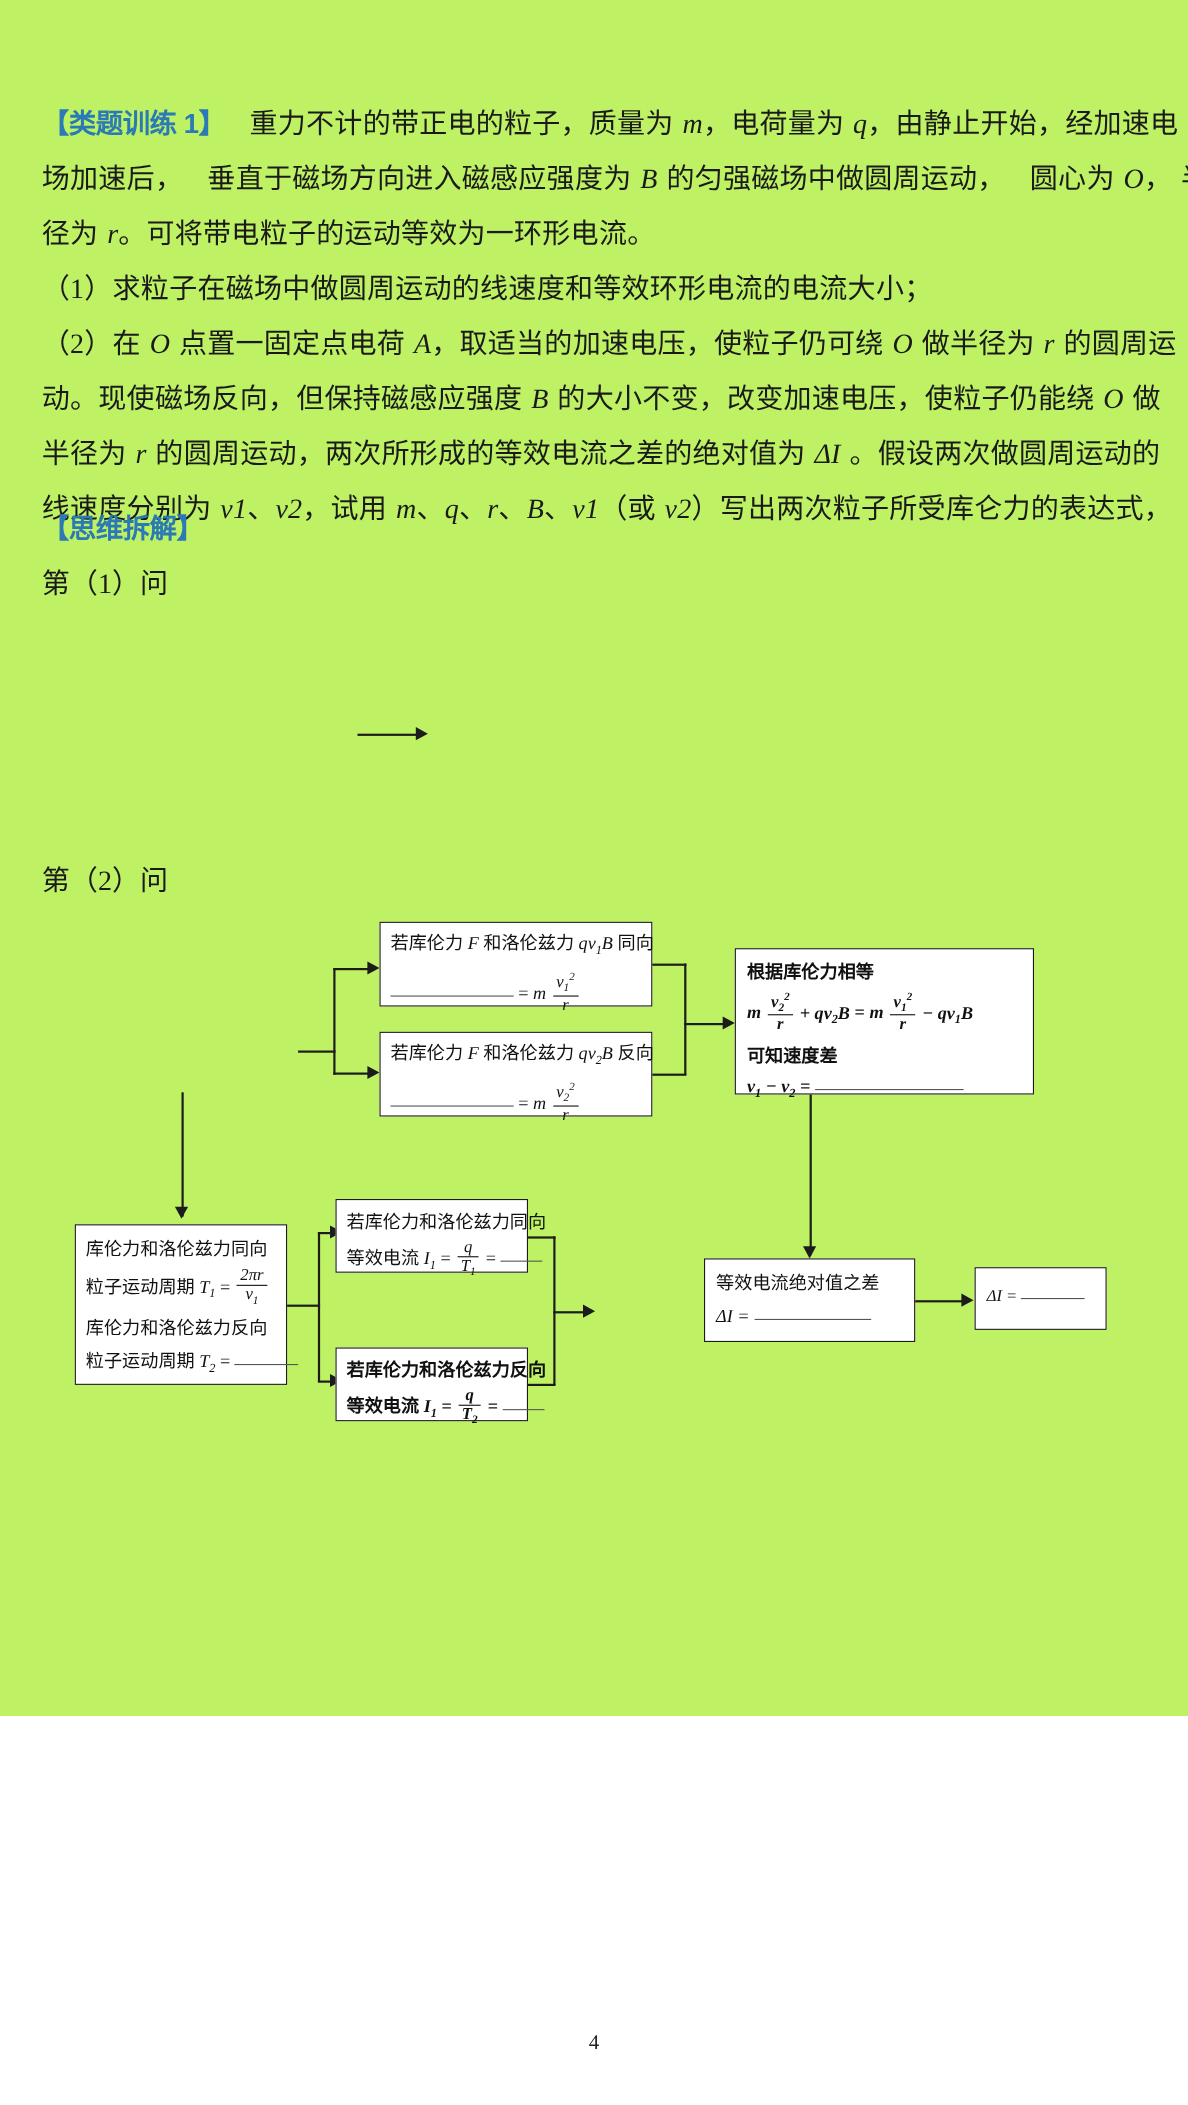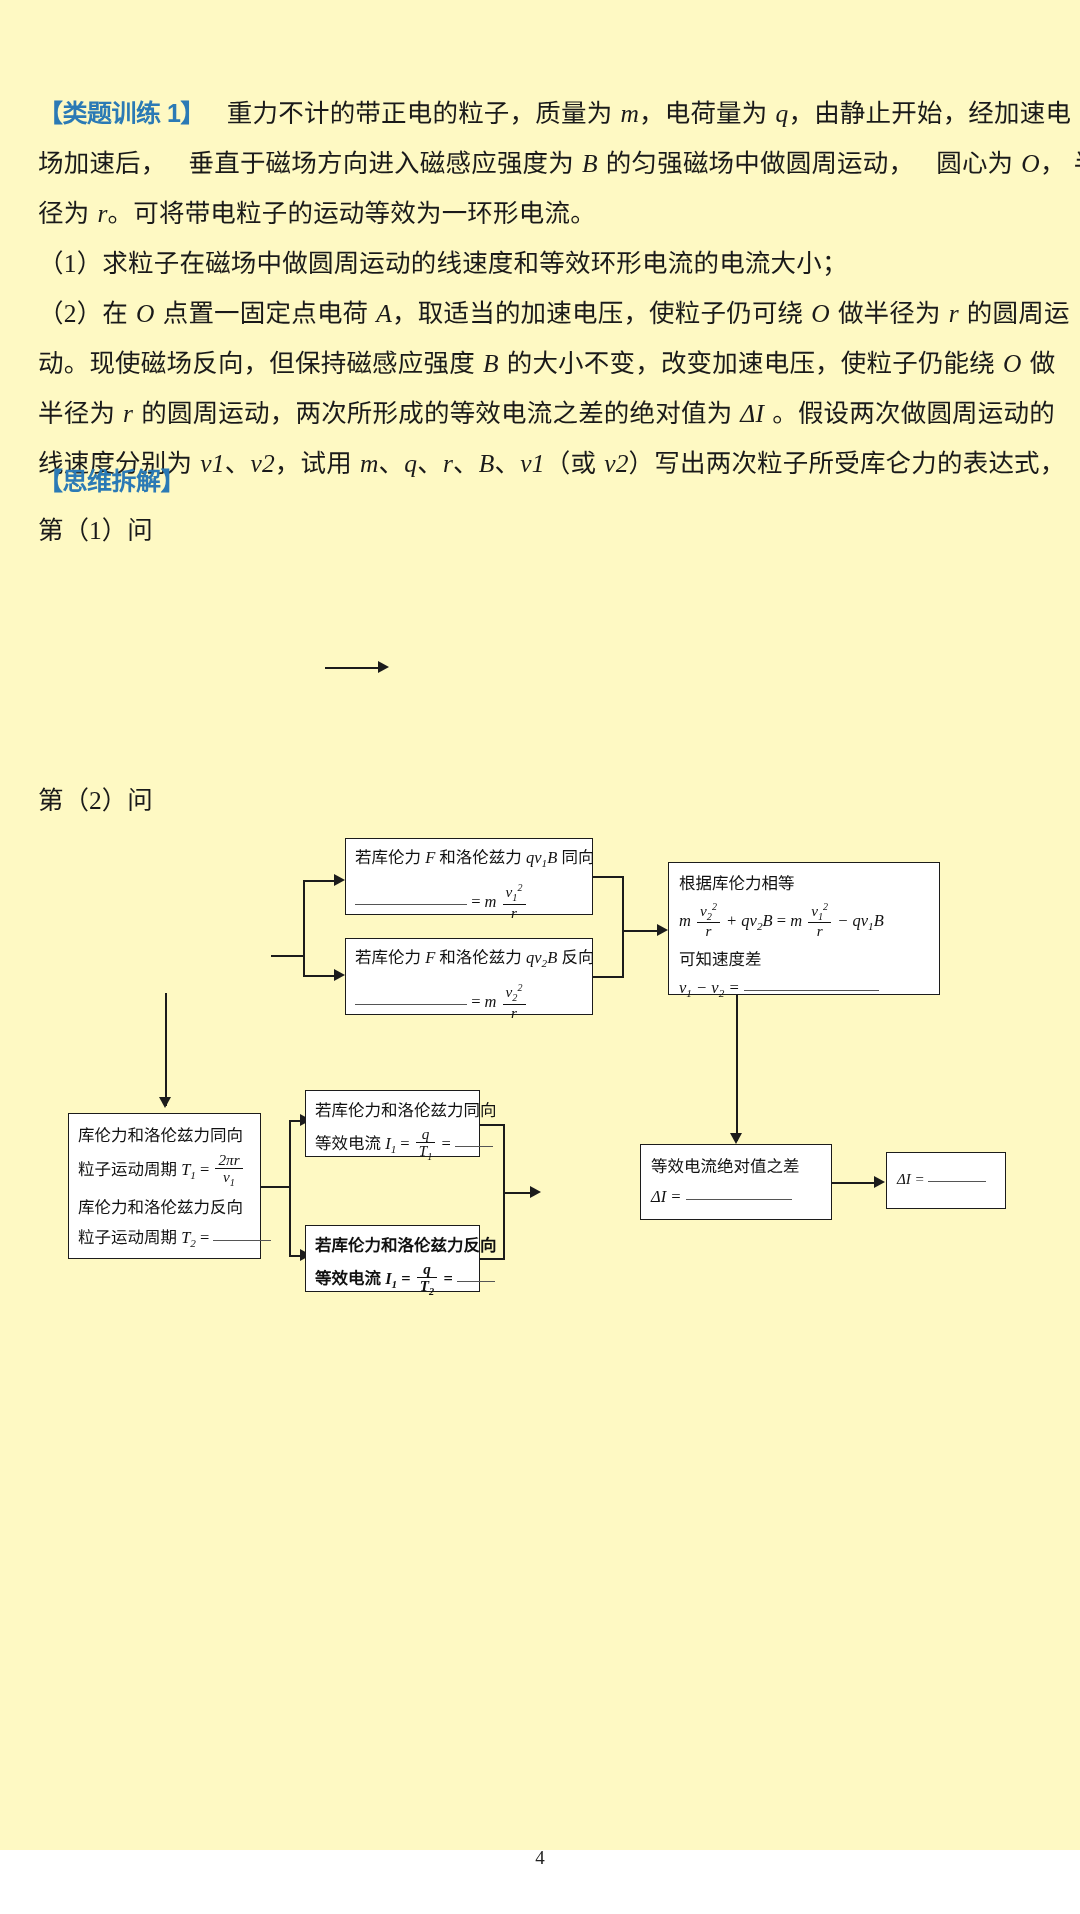--- a/index.html
+++ b/index.html
@@ -13,22 +13,22 @@
     position: relative;
     font-family: "Liberation Serif", "DejaVu Serif", serif;
     color: #000000;
     overflow: hidden;
   }
 
   .page {
     position: absolute;
     left: 0; top: 0;
     width: 1080px;
-    height: 1850px;
-    background: #fef9c3;
+    height: 1560px;
+    background: #bef264;
   }
 
   
   .prose {
     position: absolute;
     left: 38px;
     top: 88px;
     width: 1006px;
   }
   .pline {
@@ -219,21 +219,21 @@
     </div>
   </div>
 
   <div class="vline" style="left:622px; top:876px; height:101px;"></div>
   <div class="hline" style="left:593px; top:876px; width:31px;"></div>
   <div class="hline" style="left:593px; top:976px; width:31px;"></div>
   <div class="hline" style="left:622px; top:930px; width:42px;"></div>
   <div class="arrowR" style="left:657px; top:924px;"></div>
 
   <div class="fbox" style="left:668px; top:862px; width:272px; height:133px;">
-    <div class="inner" style="padding:9px 10px; font-size:16.5px; line-height:24px;">
+    <div class="inner" style="padding:9px 10px; font-size:16.5px; line-height:24px;font-weight:bold;">
       <div class="frow">根据库伦力相等</div>
       <div class="frow" style="margin-top:7px;">
         <span class="it">m </span><span class="frac"><span class="num"><span class="it">v<sub>2</sub><sup>2</sup></span></span><span class="den"><span class="it">r</span></span></span>
         <span class="it">+ qv<sub>2</sub>B </span>=<span class="it"> m </span><span class="frac"><span class="num"><span class="it">v<sub>1</sub><sup>2</sup></span></span><span class="den"><span class="it">r</span></span></span>
         <span class="it">− qv<sub>1</sub>B</span>
       </div>
       <div class="frow" style="margin-top:7px;">可知速度差</div>
       <div class="frow" style="margin-top:4px;">
         <span class="it">v<sub>1</sub> − v<sub>2</sub> =</span>
         <span class="blank" style="width:135px;"></span>

